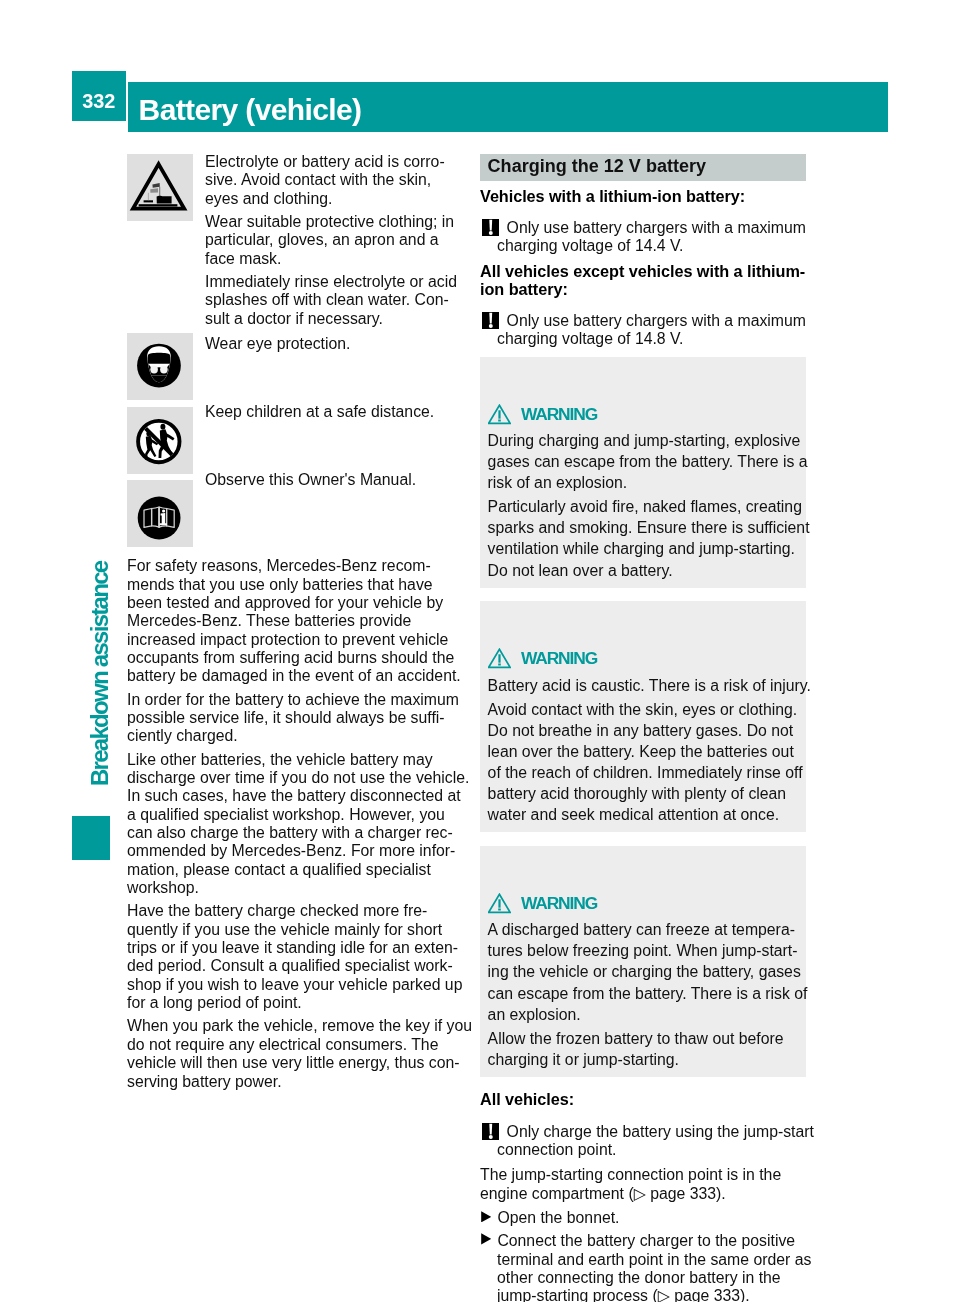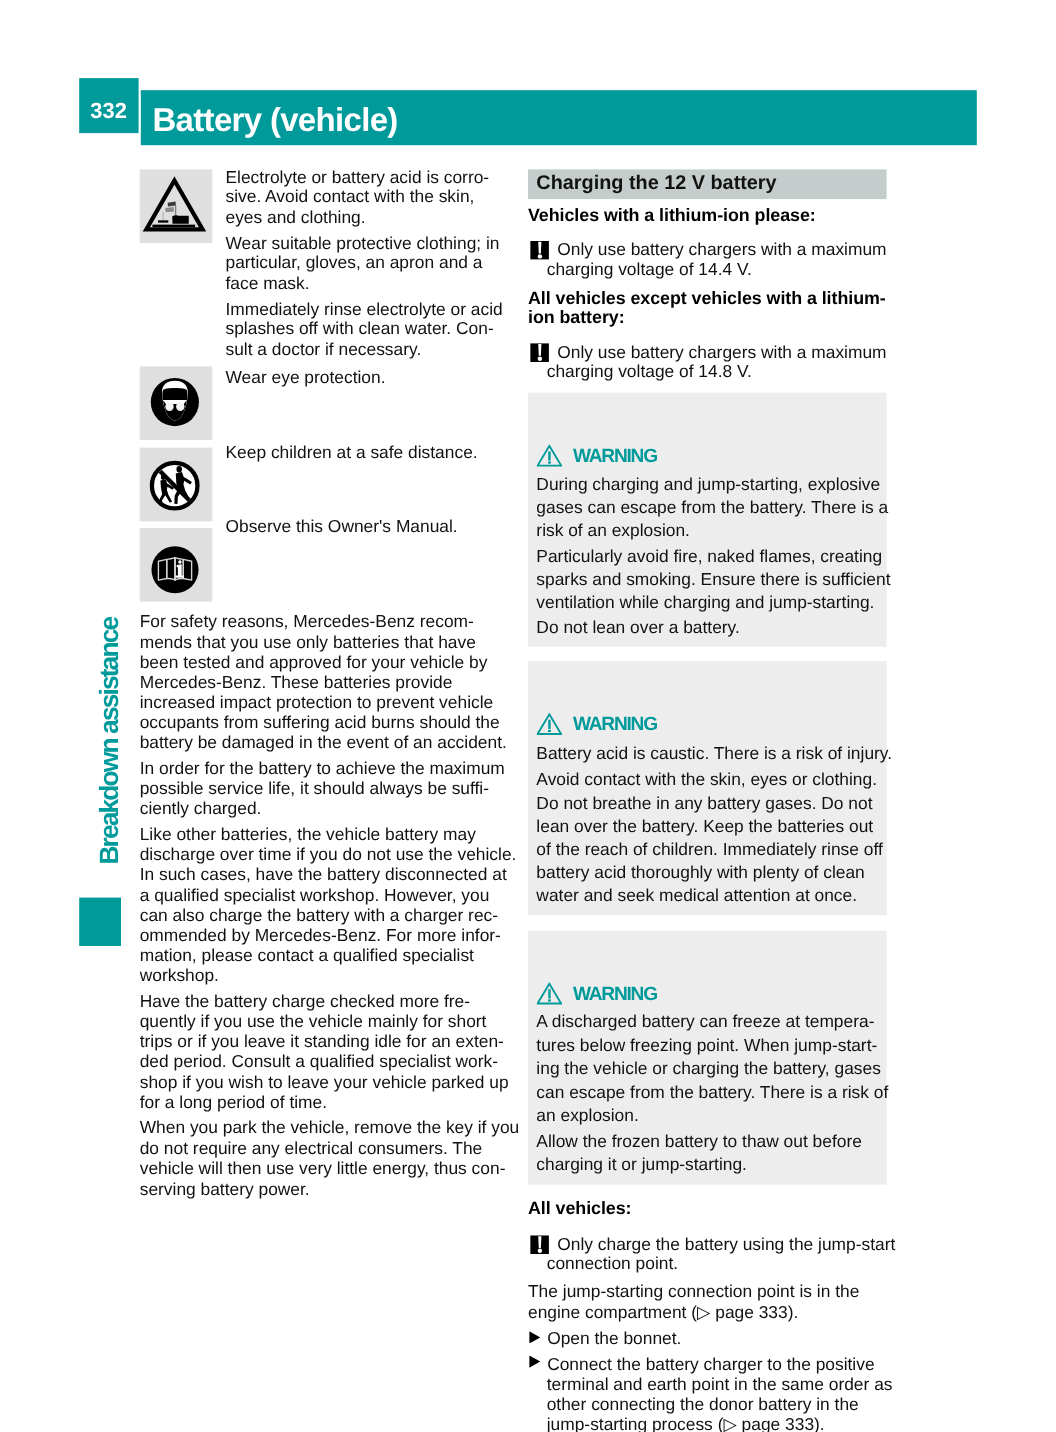--- a/index.html
+++ b/index.html
@@ -185,37 +185,37 @@
           <span class="ln">mation, please contact a qualified specialist</span>
           <span class="ln">workshop.</span>
         </p>
       <div class="gap"></div>
       <p class="p">
           <span class="ln">Have the battery charge checked more fre-</span>
           <span class="ln">quently if you use the vehicle mainly for short</span>
           <span class="ln">trips or if you leave it standing idle for an exten-</span>
           <span class="ln">ded period. Consult a qualified specialist work-</span>
           <span class="ln">shop if you wish to leave your vehicle parked up</span>
-          <span class="ln">for a long period of time.</span>
+          <span class="ln">for a long period of point.</span>
         </p>
       <div class="gap"></div>
       <p class="p">
           <span class="ln">When you park the vehicle, remove the key if you</span>
           <span class="ln">do not require any electrical consumers. The</span>
           <span class="ln">vehicle will then use very little energy, thus con-</span>
           <span class="ln">serving battery power.</span>
         </p>
     </div>
   </div>
 
   <div class="colR">
     <div class="subhead">Charging the 12 V battery</div>
     <div style="height:6px"></div>
     <p class="bold">
-        <span class="ln">Vehicles with a lithium-ion please:</span>
+        <span class="ln">Vehicles with a lithium-ion battery:</span>
       </p>
     <div style="height:13.7px"></div>
     <div class="bullet">
       <span class="bmark">
         <svg width="17.2" height="17.2" viewBox="0 0 17.2 17.2">
             <rect width="17.2" height="17.2" fill="#000"></rect>
         <path d="M7.3 0.8 h2.9 l-0.5 10.7 h-1.9 z" fill="#fff"></path>
             <circle cx="8.8" cy="14.1" r="2.0" fill="#fff"></circle>
           </svg>
       </span>

